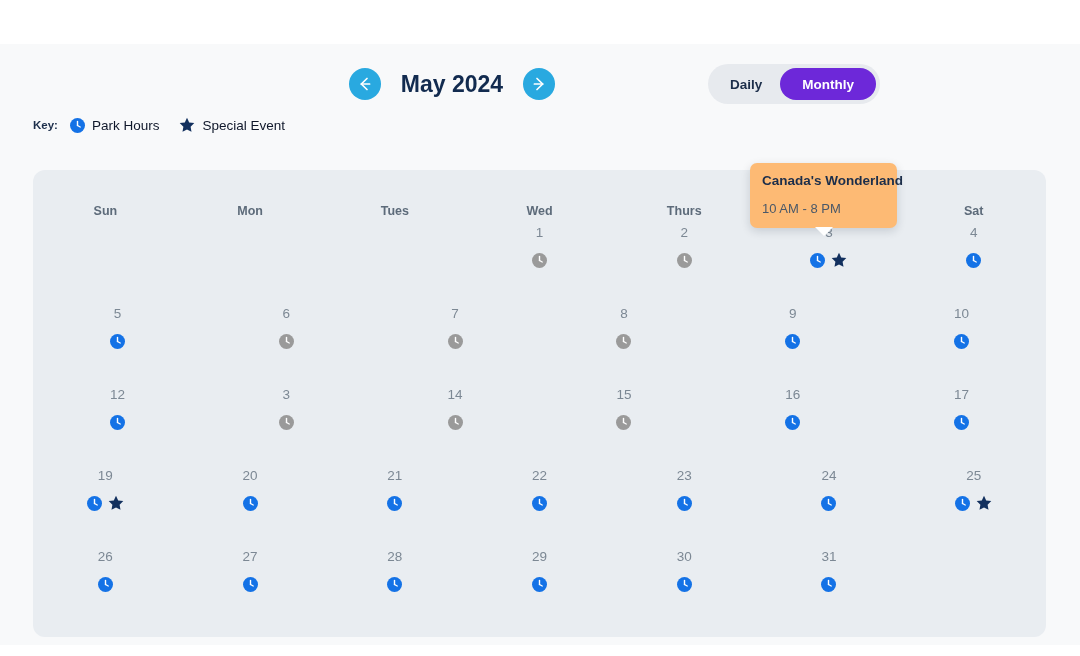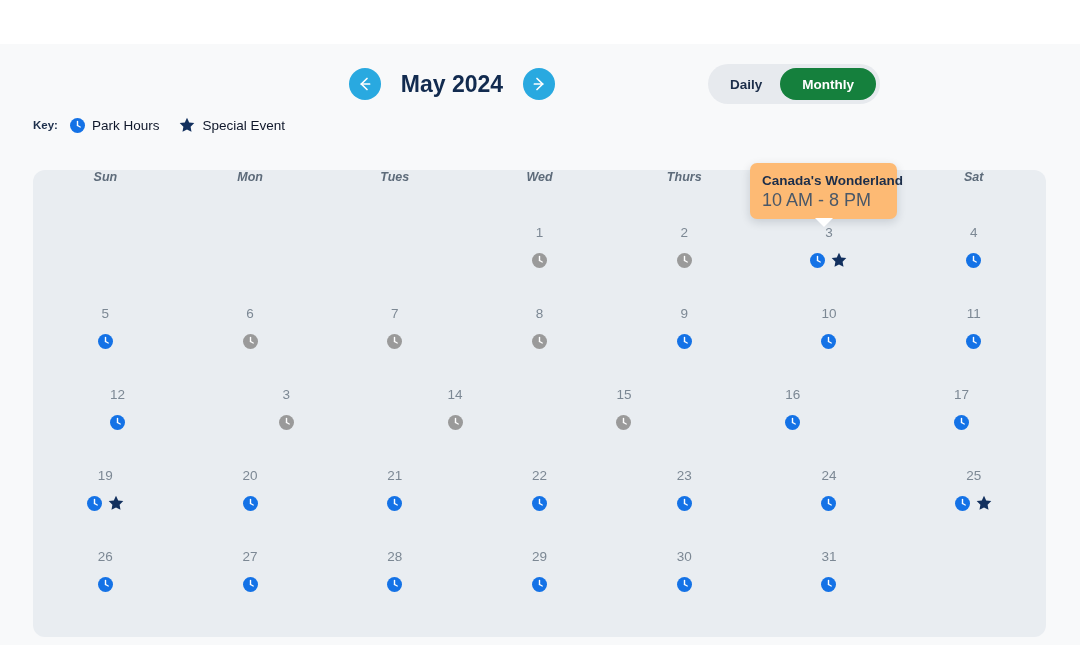--- a/index.html
+++ b/index.html
@@ -92,21 +92,21 @@
     align-items: center;
     justify-content: center;
     font-size: 13.5px;
     font-weight: bold;
     cursor: pointer;
     padding: 0 18px;
     white-space: nowrap;
   }
   .toggle-opt.inactive { color: #1c2e4a; }
   .toggle-opt.active {
-    background: #15803d;
+    background: #6d28d9;
     color: #ffffff;
     padding: 0 22px;
   }
 
   
   .legend {
     position: absolute;
     left: 33px; top: 115px;
     height: 20px;
     display: flex;
@@ -137,22 +137,21 @@
     position: absolute;
     left: 33px; top: 170px;
     width: 1013px; height: 467px;
     background: #e9edf1;
     border-radius: 12px;
   }
 
   .weekday-row {
     display: flex;
     height: 48px;
-    align-items: flex-start;
-    font-style: italic;
+    align-items: flex-end;
   }
   .weekday {
     flex: 1 1 0;
     text-align: center;
     font-size: 12.5px;
     font-weight: bold;
     color: #5d6b7a;
   }
 
   .week-row {
@@ -196,24 +195,24 @@
     z-index: 20;
   }
   .tooltip-title {
     font-size: 13.5px;
     font-weight: bold;
     color: #1c2e4a;
     line-height: 18px;
     white-space: nowrap;
   }
   .tooltip-sub {
-    font-size: 18px;
+    font-size: 13px;
     color: #4a5868;
     line-height: 18px;
-    margin-top: 1px;
+    margin-top: 10px;
   }
   .tooltip-arrow {
     position: absolute;
     left: 50%;
     bottom: -8px;
     margin-left: -9px;
     width: 0; height: 0;
     border-left: 9px solid transparent;
     border-right: 9px solid transparent;
     border-top: 9px solid #ffffff;
@@ -415,32 +414,20 @@
           <div class="day-icons">
             <span>
               <svg class="clock-icon" width="15" height="15" viewBox="0 0 16 16">
                 <circle cx="8" cy="8" r="8" fill="#1472e6"></circle>
                 <line x1="8" y1="8" x2="8" y2="3.8" stroke="#ffffff" stroke-width="1.5" stroke-linecap="round"></line>
                 <line x1="8" y1="8" x2="10.9" y2="9.6" stroke="#ffffff" stroke-width="1.5" stroke-linecap="round"></line>
               </svg>
             </span>
           </div>
         </div>
-        <div class="day-cell">
-          <div class="day-num">11</div>
-          <div class="day-icons">
-            <span>
-              <svg class="clock-icon" width="15" height="15" viewBox="0 0 16 16">
-                <circle cx="8" cy="8" r="8" fill="#1472e6"></circle>
-                <line x1="8" y1="8" x2="8" y2="3.8" stroke="#ffffff" stroke-width="1.5" stroke-linecap="round"></line>
-                <line x1="8" y1="8" x2="10.9" y2="9.6" stroke="#ffffff" stroke-width="1.5" stroke-linecap="round"></line>
-              </svg>
-            </span>
-          </div>
-        </div>
       </div>
       <div class="week-row">
         <div class="day-cell">
           <div class="day-num">12</div>
           <div class="day-icons">
             <span>
               <svg class="clock-icon" width="15" height="15" viewBox="0 0 16 16">
                 <circle cx="8" cy="8" r="8" fill="#1472e6"></circle>
                 <line x1="8" y1="8" x2="8" y2="3.8" stroke="#ffffff" stroke-width="1.5" stroke-linecap="round"></line>
                 <line x1="8" y1="8" x2="10.9" y2="9.6" stroke="#ffffff" stroke-width="1.5" stroke-linecap="round"></line>

